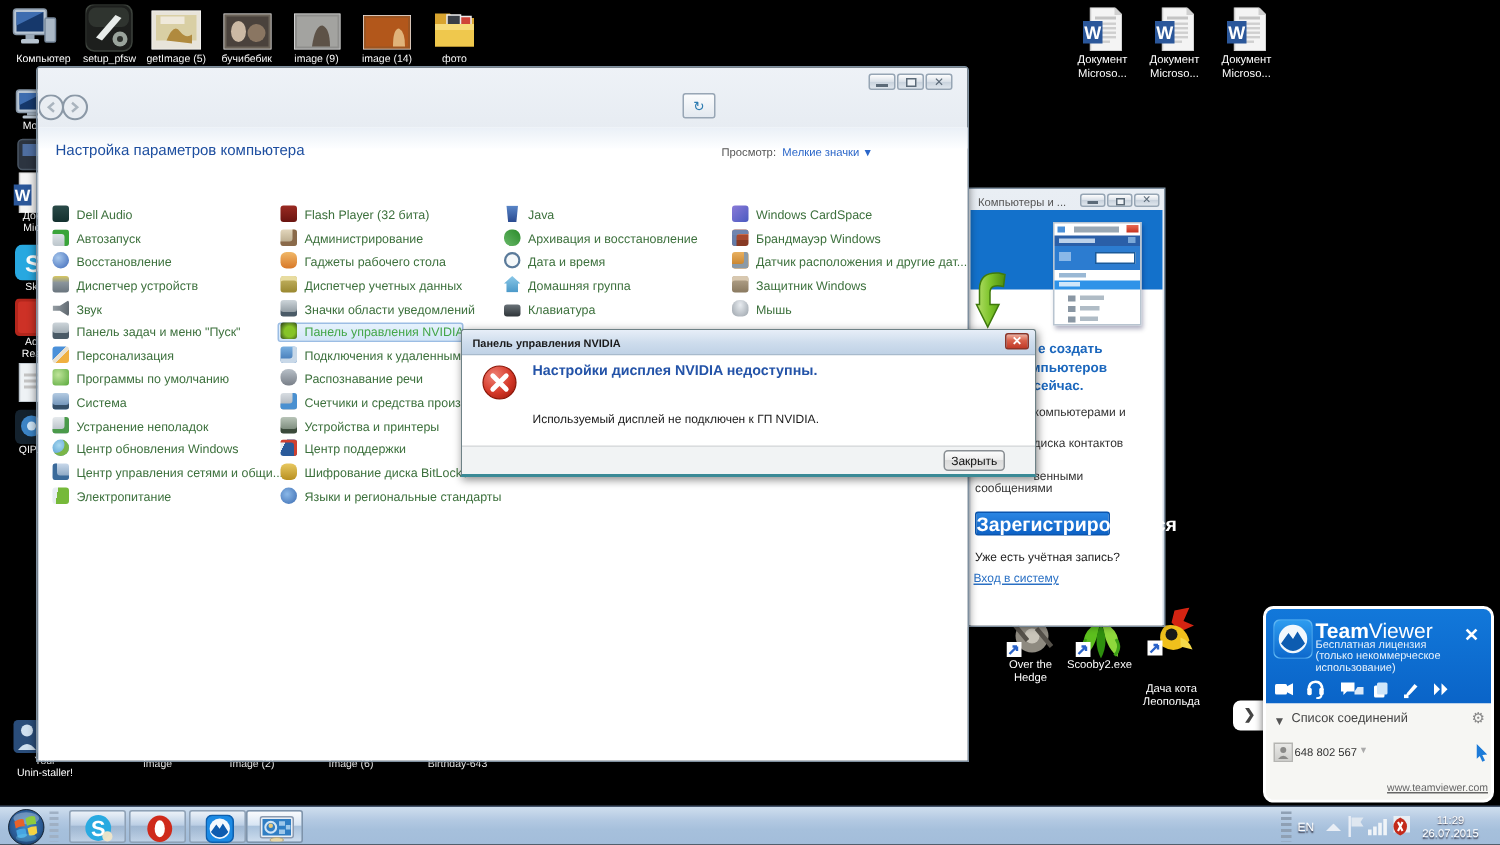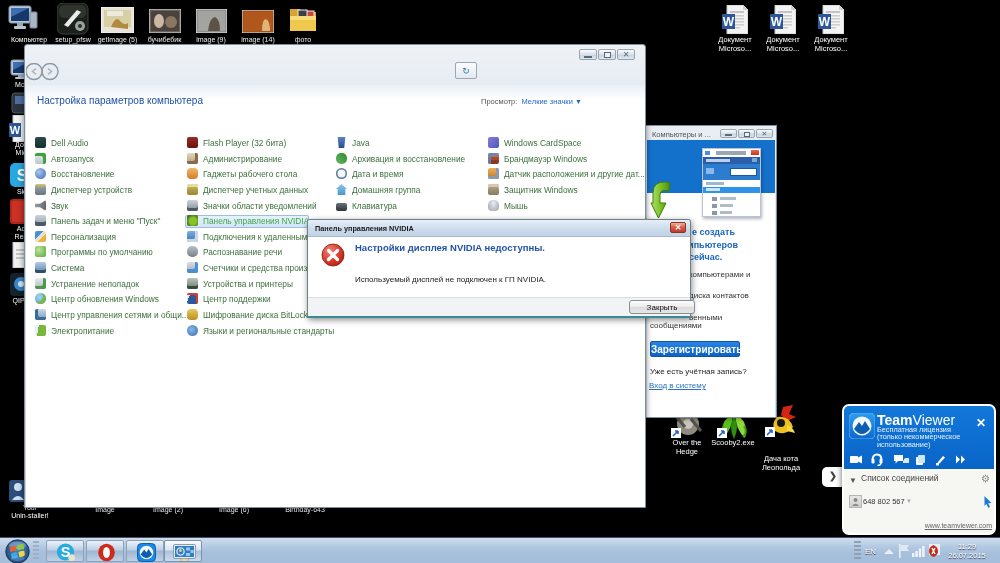--- a/index.html
+++ b/index.html
@@ -247,21 +247,21 @@
      <path d="M5 15 Q5 3 18 4 L22 5 L21 13 Q12 11 12 17 L12 25 L18 25 L10.5 40 L3 25 L5 25 Z" fill="url(#ga)" stroke="#3f7a0c" stroke-width="1"></path>
    </svg>
 
    <div class="ab" style="left:45px;top:87px;font-size:9px;font-weight:bold;color:#1b67bd;white-space:nowrap">е создать</div>
    <div class="ab" style="left:40px;top:100px;font-size:9px;font-weight:bold;color:#1b67bd;white-space:nowrap">мпьютеров</div>
    <div class="ab" style="left:42px;top:112px;font-size:9px;font-weight:bold;color:#1b67bd;white-space:nowrap">сейчас.</div>
    <div class="ab" style="left:42px;top:130px;font-size:8px;color:#333;white-space:nowrap">компьютерами и</div>
    <div class="ab" style="left:42px;top:151px;font-size:8px;color:#333;white-space:nowrap">диска контактов</div>
    <div class="ab" style="left:42px;top:173px;font-size:8px;color:#333;white-space:nowrap">венными</div>
    <div class="ab" style="left:3px;top:181px;font-size:8px;color:#333;white-space:nowrap">сообщениями</div>
-   <div class="ab" style="left:3px;top:201px;width:90px;height:16px;background:linear-gradient(#2a85e2,#0d62c6);border-radius:2px;border:1px solid #0a55ae;color:#fff;font-weight:bold;font-size:10px;text-align:center;line-height:15px">Зарегистрироваться</div>
+   <div class="ab" style="left:3px;top:201px;width:90px;height:16px;background:linear-gradient(#2a85e2,#0d62c6);border-radius:2px;border:1px solid #0a55ae;color:#fff;font-weight:bold;font-size:13px;text-align:center;line-height:15px">Зарегистрироваться</div>
    <div class="ab" style="left:3px;top:227px;font-size:8px;color:#222;white-space:nowrap">Уже есть учётная запись?</div>
    <div class="ab" style="left:2px;top:241px;font-size:8px;color:#2a70c4;text-decoration:underline;white-space:nowrap">Вход в систему</div>
  </div>
 </div>
 
 <div id="cpwin">
  <div class="capbtns" style="left:553px;top:3.5px">
    <div class="cbtn">
           <span style="display:block;margin:6px auto 0;width:8px;height:2px;background:#5b6a78"></span>
         </div>
@@ -344,21 +344,21 @@
             <stop offset=".55" stop-color="#d63a2a"></stop>
             <stop offset="1" stop-color="#9e1608"></stop>
           </radialGradient>
         </defs>
    <circle cx="12" cy="12" r="11" fill="url(#er)" stroke="#8a1608" stroke-width=".8"></circle>
    <path d="M7.5 7.5 L16.5 16.5 M16.5 7.5 L7.5 16.5" stroke="#fff" stroke-width="3.2" stroke-linecap="round"></path>
  </svg>
  <div class="ab" style="left:47px;top:22px;font-size:9.5px;font-weight:bold;color:#2353a8;white-space:nowrap">Настройки дисплея NVIDIA недоступны.</div>
  <div class="ab" style="left:47px;top:55px;font-size:8px;color:#1a1a1a;white-space:nowrap">Используемый дисплей не подключен к ГП NVIDIA.</div>
  <div class="ab" style="left:0;top:77px;width:382px;height:19px;background:#f1f3f4;border-top:1px solid #d9dcde">
-   <div class="ab" style="left:321px;top:2px;width:66px;height:14px;background:linear-gradient(#fcfcfc,#eeeeee 45%,#dcdcdc 50%,#e6e6e6);border:1px solid #8a8f94;border-radius:3px;font-size:8px;color:#111;text-align:center;line-height:13px">Закрыть</div>
+   <div class="ab" style="left:321px;top:2px;width:41px;height:14px;background:linear-gradient(#fcfcfc,#eeeeee 45%,#dcdcdc 50%,#e6e6e6);border:1px solid #8a8f94;border-radius:3px;font-size:8px;color:#111;text-align:center;line-height:13px">Закрыть</div>
  </div>
 </div>
 
 <div id="tvtab" class="ab" style="left:822px;top:467px;width:22px;height:20px;background:#fff;border-radius:5px 0 0 5px;box-shadow:0 1px 4px rgba(0,0,0,.5)">
   <span class="ab" style="left:7px;top:3px;font-size:9.5px;color:#444;font-weight:bold">❯</span>
 </div>
 <div id="tvpanel">
  <div class="ab" style="left:0;top:0;width:150px;height:63px;background:linear-gradient(#1278da,#0a64c8);border-radius:5px 5px 0 0">
    <svg class="ab" style="left:5px;top:7px" width="26" height="26">
      <defs>

